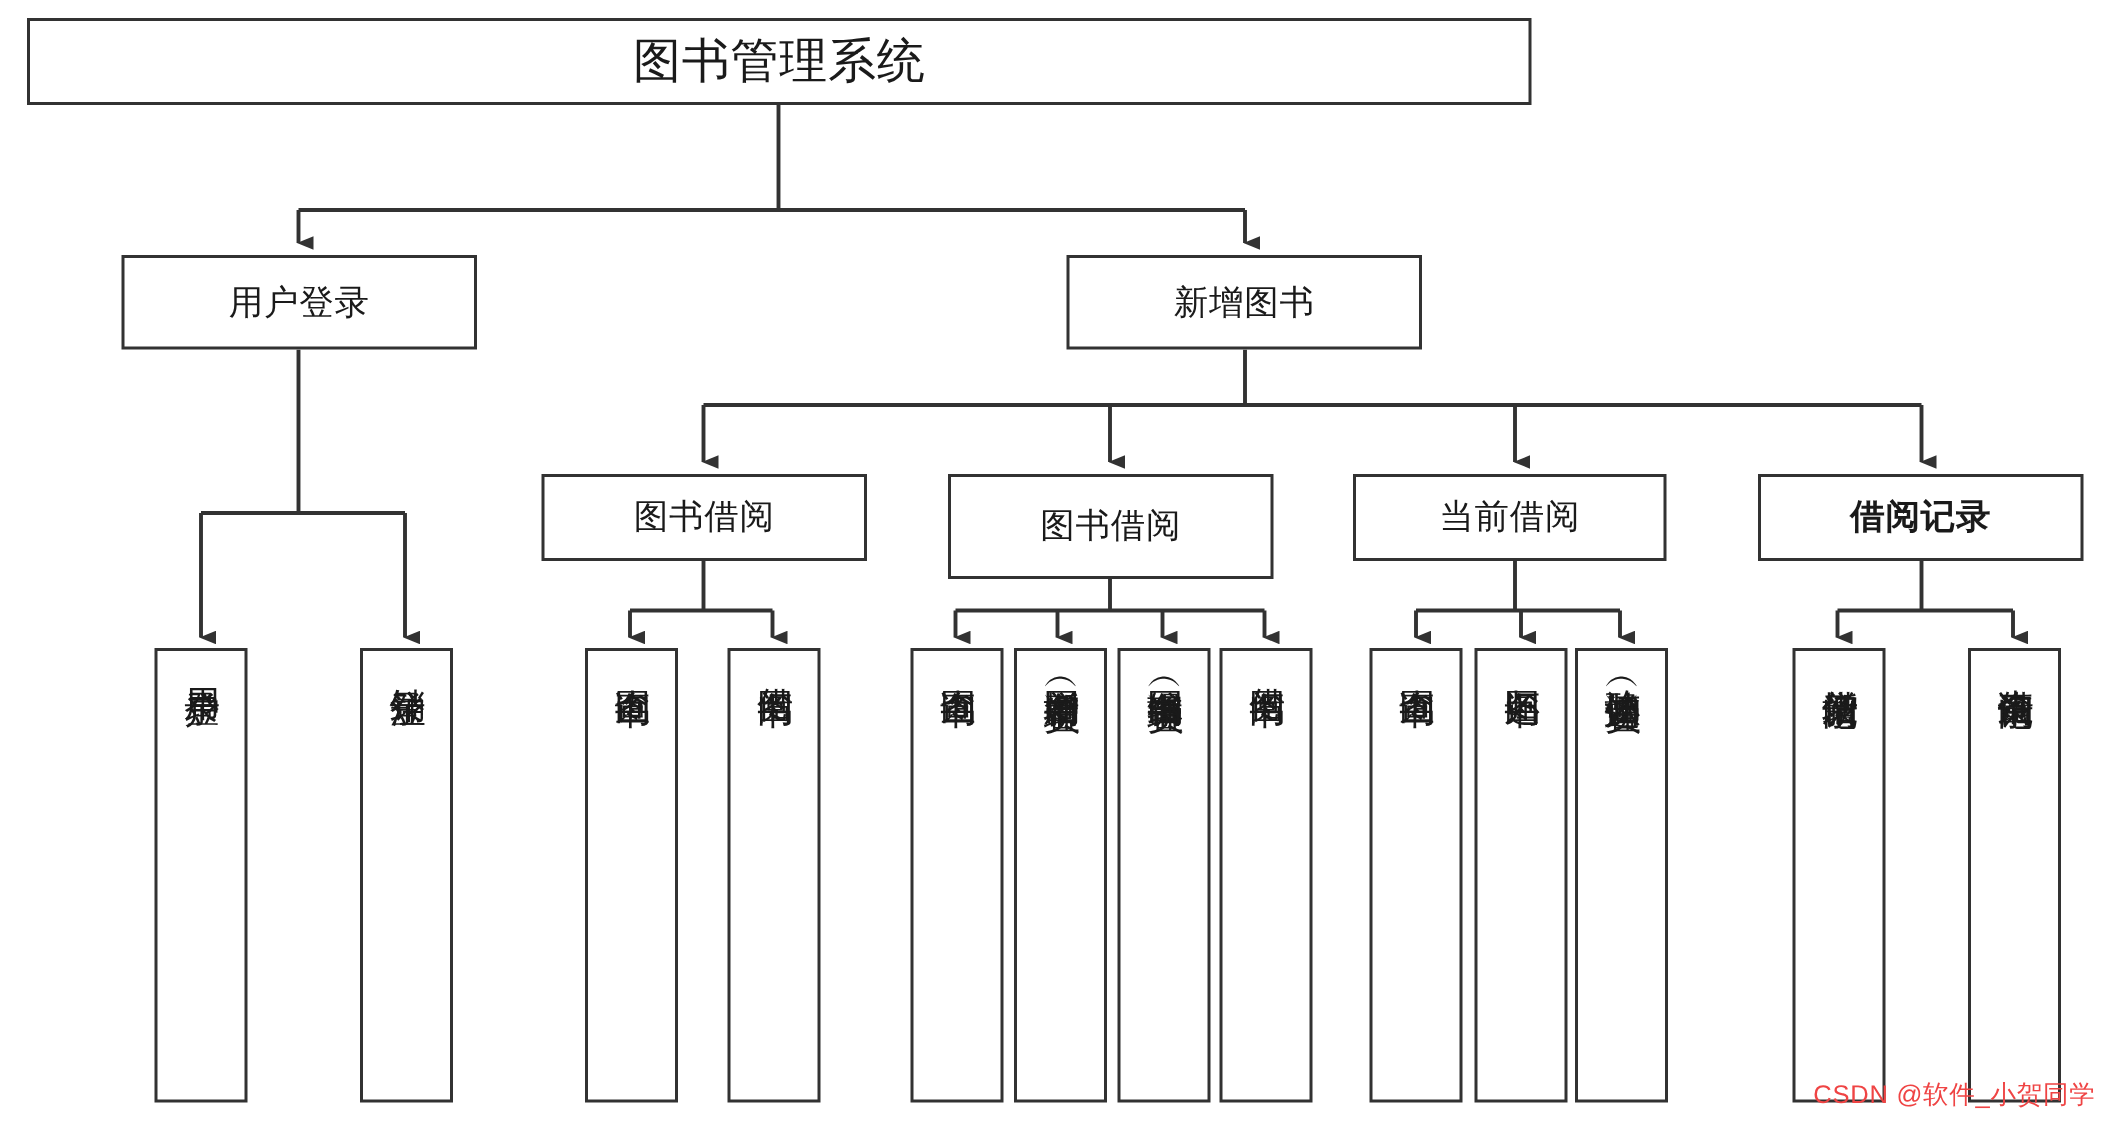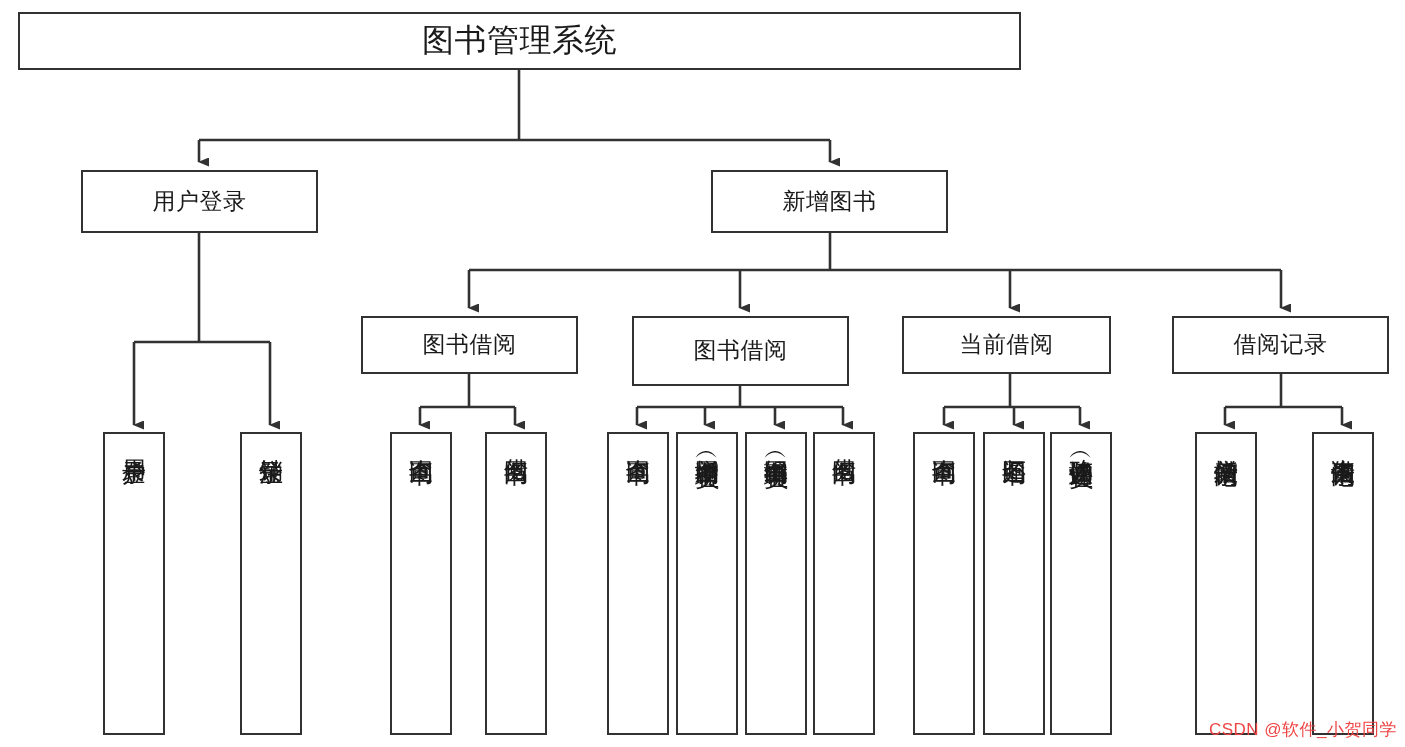--- a/index.html
+++ b/index.html
@@ -141,21 +141,21 @@
 
   <div class="node horizontal" style="left:361px; top:316px; width:217px; height:58px;">
     <span class="node-label">图书借阅</span>
   </div>
   <div class="node horizontal" style="left:632px; top:316px; width:217px; height:70px;">
     <span class="node-label">图书借阅</span>
   </div>
   <div class="node horizontal" style="left:902px; top:316px; width:209px; height:58px;">
     <span class="node-label">当前借阅</span>
   </div>
-  <div class="node horizontal" style="left:1172px; top:316px; width:217px; height:58px;">
+  <div class="node horizontal" style="left:1172px; top:316px; width:217px; height:58px;font-weight:bold;">
     <span class="node-label">借阅记录</span>
   </div>
 
   <div class="node vertical" style="left:103px; top:432px; width:62px; height:303px;">
     <span class="node-label">用户登录</span>
   </div>
   <div class="node vertical" style="left:240px; top:432px; width:62px; height:303px;">
     <span class="node-label">注销登录</span>
   </div>
 

